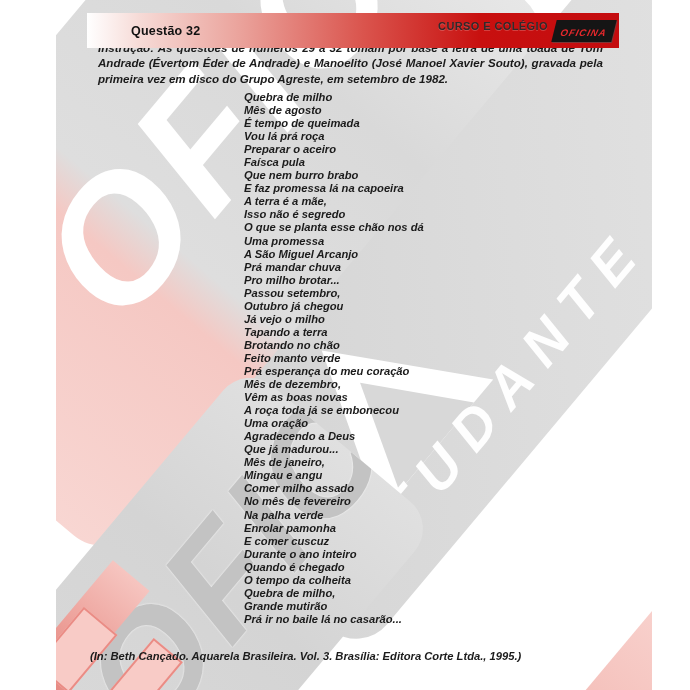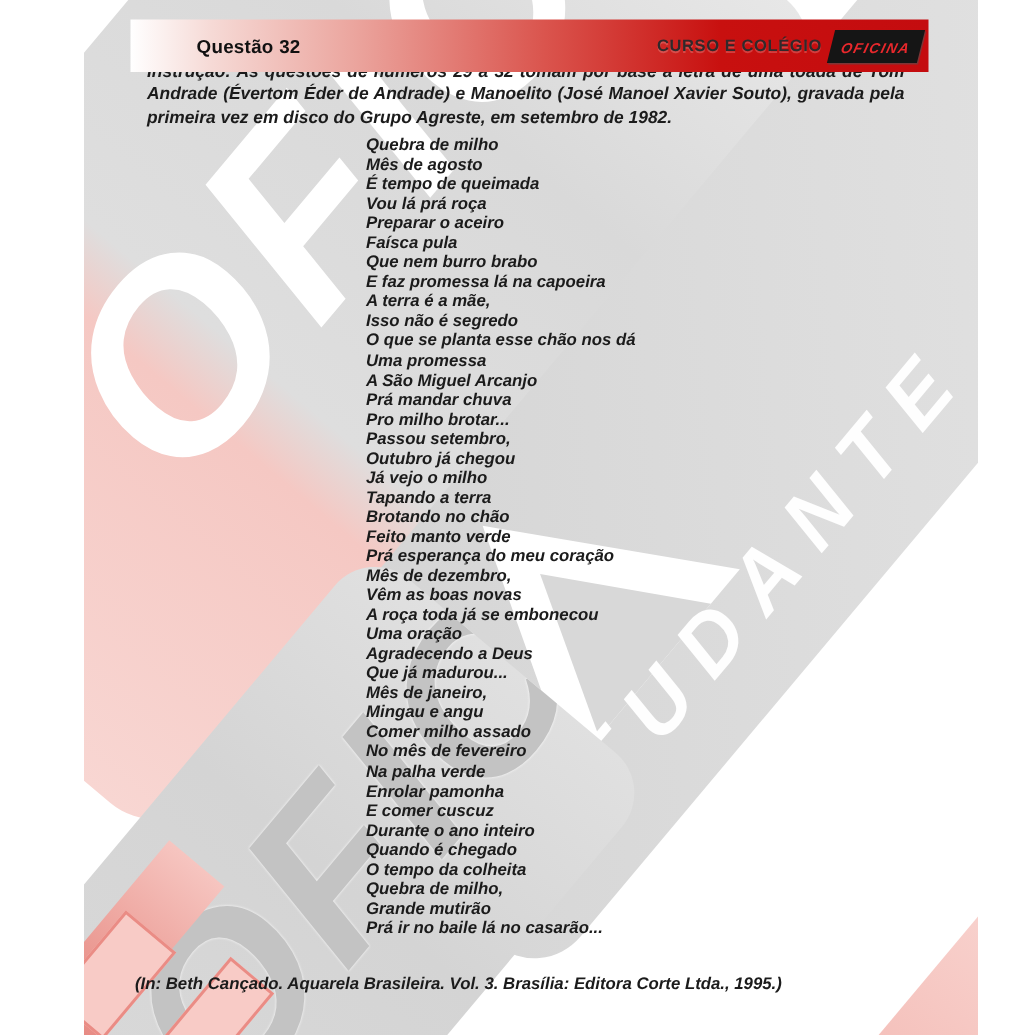--- a/index.html
+++ b/index.html
@@ -45,21 +45,21 @@
   .wm-pink-br{left:492px;top:735px;width:200px;height:52px;background:linear-gradient(90deg,#f3b9b3,#f9d6d2);}
   .wm-v1{left:-21px;top:665px;width:72px;height:40px;background:#f8cbc6;border:2px solid #ea8c85;}
   .wm-v2{left:54px;top:690px;width:64px;height:34px;background:#f8cbc6;border:2px solid #ea8c85;}
   
   .header-bar{
     position:absolute;left:87px;top:13px;width:532px;height:35px;z-index:2;
     display:flex;align-items:center;justify-content:space-between;
     background:linear-gradient(90deg,#ffffff 0%,#f6dad6 10%,#eba59e 28%,#da544d 52%,#c8100f 74%,#c40c0f 100%);
   }
   .question-label{font-weight:bold;font-size:12.5px;color:#111111;margin-left:44px;letter-spacing:0.2px;}
-  .header-right{display:flex;align-items:center;margin-right:5px;}
+  .header-right{display:flex;align-items:flex-start;margin-right:5px;}
   .brand-label{font-weight:bold;font-size:11px;color:#30292b;letter-spacing:0.4px;margin-right:6px;
     text-shadow:0 1px 0 rgba(255,255,255,0.2);}
   .brand-logo{background:#151515;transform:skewX(-14deg);padding:1.5px 7px 2.5px 7px;
     box-shadow:1px 1px 0 rgba(80,80,80,0.6);}
   .brand-logo span{display:inline-block;color:#e8282c;font-weight:bold;font-style:italic;
     font-size:9.5px;letter-spacing:1px;line-height:1;}
   
   .content{position:absolute;inset:0;z-index:1;}
   .instruction{
     position:absolute;left:98px;top:40px;width:505px;

